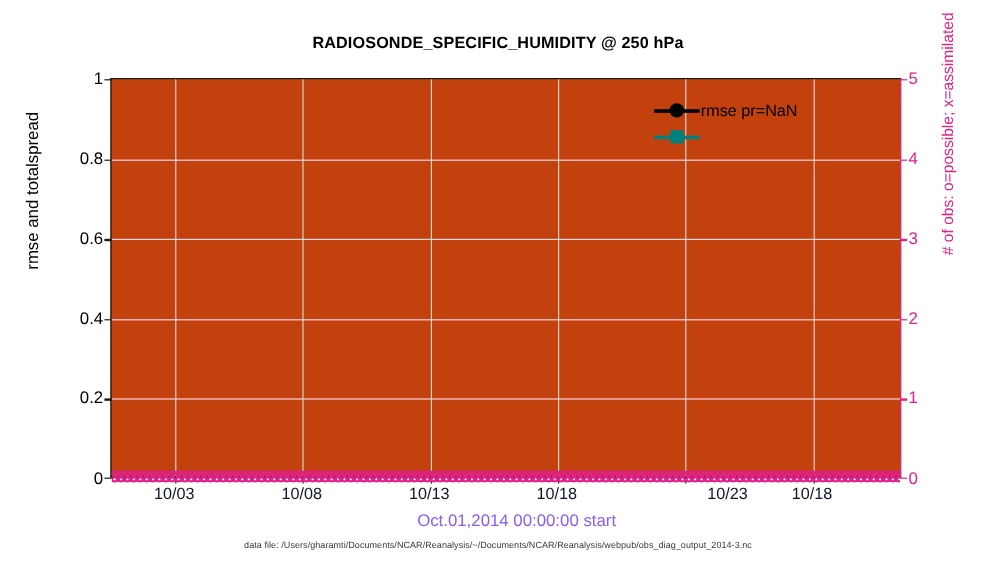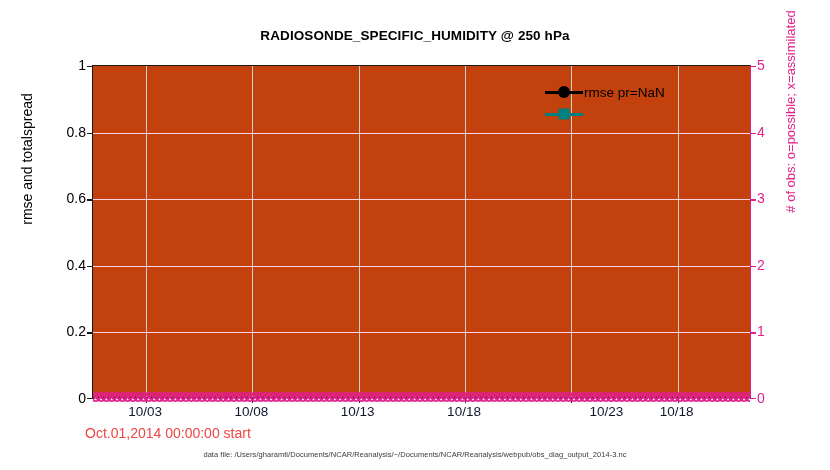--- a/index.html
+++ b/index.html
@@ -172,26 +172,26 @@
     top: 104px;
     width: 300px;
     text-align: center;
     transform: rotate(-90deg);
     font-size: 13px;
     color: #E0218A;
     white-space: nowrap;
   }
   .axis-title-bottom {
     position: absolute;
-    left: 85px;
+    left: 101px;
     top: 425px;
     width: 659px;
-    text-align: left;
+    text-align: center;
     font-size: 14px;
-    color: #ef4444;
+    color: #8b5cf6;
     white-space: nowrap;
   }
 
   
   .legend {
     position: absolute;
     left: 452px;
     top: 15px;
     width: 200px;
   }

